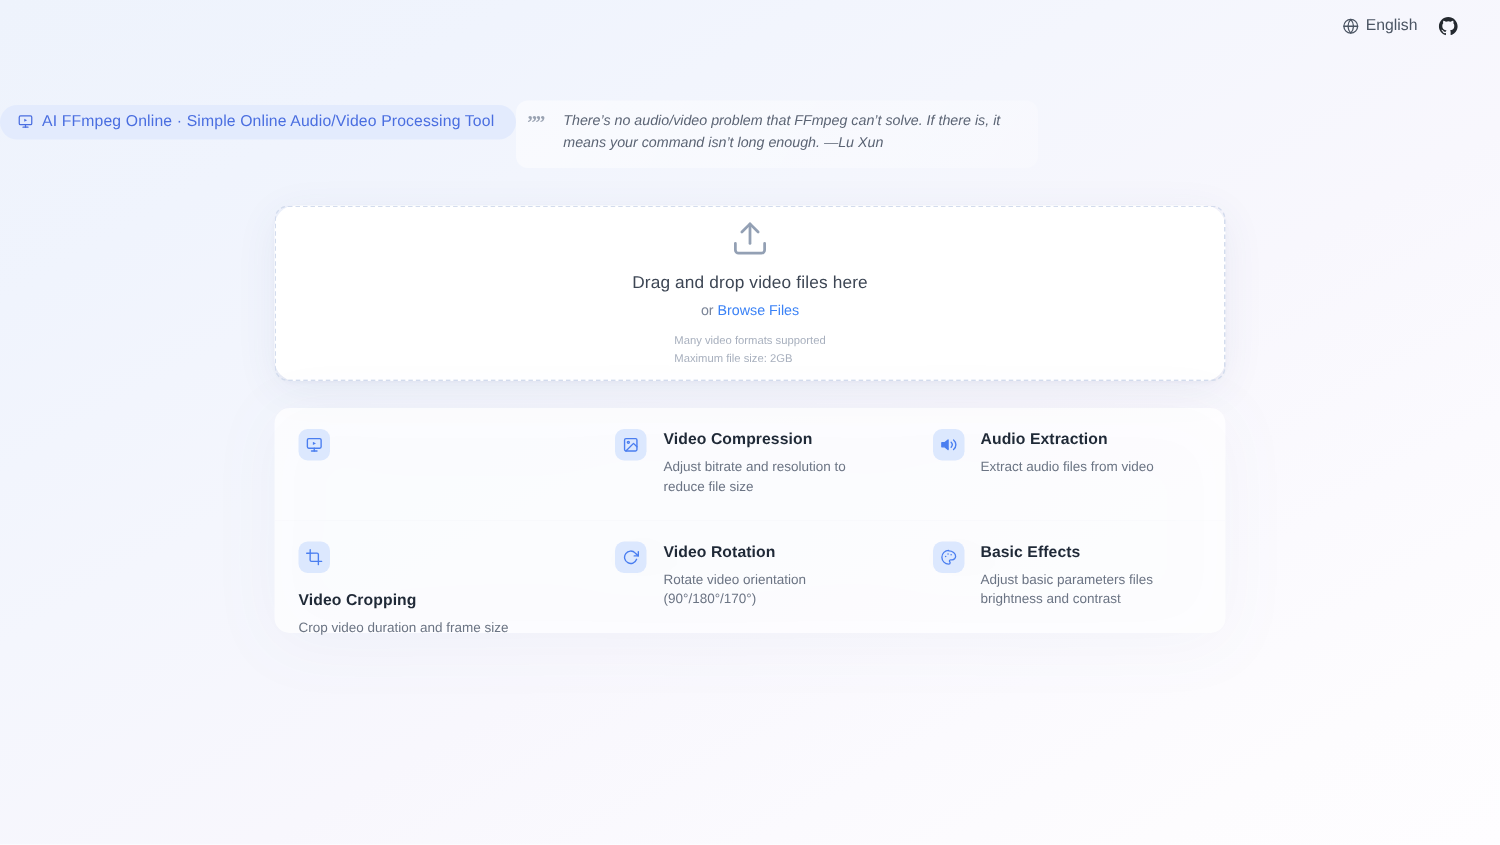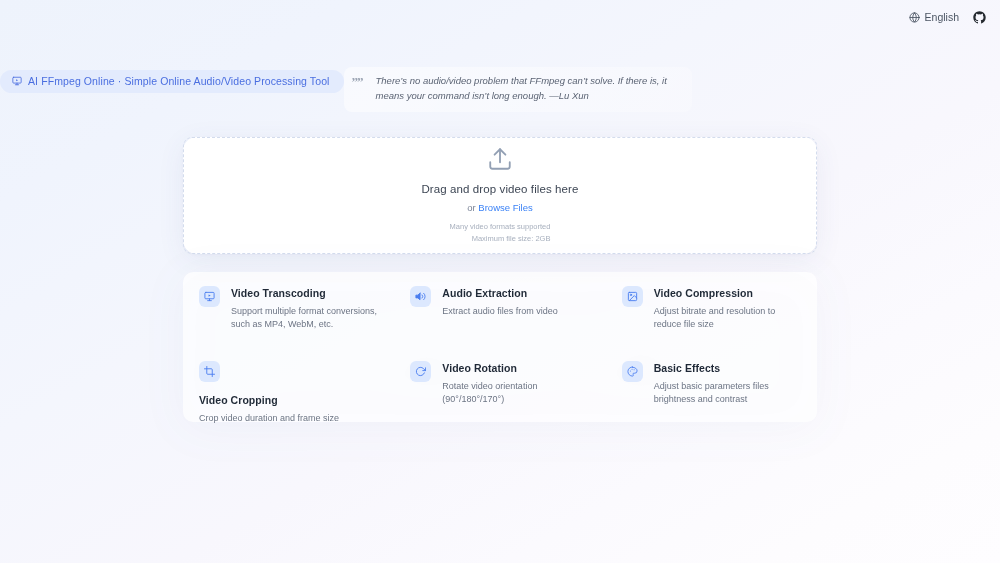--- a/index.html
+++ b/index.html
@@ -26,21 +26,21 @@
   }
 
   
   .topbar {
     position: absolute;
     top: 0; right: 0;
     height: 34px;
     display: flex;
     align-items: center;
     gap: 14px;
-    padding: 0 14px 0 0;
+    padding: 0 28px 0 0;
   }
   .lang {
     display: flex;
     align-items: center;
     gap: 5px;
     font-size: 10.5px;
     color: #4b5563;
     cursor: pointer;
   }
   .lang svg { display: block; }
@@ -134,21 +134,21 @@
   .dz-sub a {
     color: #3b82f6;
     text-decoration: none;
     cursor: pointer;
   }
   .dz-meta {
     margin-top: 8px;
     font-size: 7.5px;
     color: #a8b0be;
     line-height: 1.55;
-    text-align: right;
+    text-align: left;
   }
 
   
   .features {
     width: 634px;
     margin: 18px auto 0;
     display: grid;
     grid-template-columns: repeat(3, 1fr);
     grid-auto-rows: 75px;
     gap: 0px;
@@ -267,51 +267,47 @@
 
     <div class="feature">
       <span class="f-icon">
         <svg width="11" height="11" viewBox="0 0 24 24" fill="none" stroke="#4a7ef0" stroke-width="2" stroke-linecap="round" stroke-linejoin="round">
           <rect x="2" y="3" width="20" height="14" rx="2"></rect>
           <path d="M10 7.5l4.5 2.5L10 12.5z" fill="#4a7ef0" stroke="none"></path>
           <line x1="8" y1="21" x2="16" y2="21"></line>
           <line x1="12" y1="17" x2="12" y2="21"></line>
         </svg>
       </span>
-      <div class="f-body">
-        <div class="f-title">Video Transcoding</div>
-        <div class="f-desc">Support multiple format conversions, such as MP4, WebM, etc.</div>
+    </div>
+
+    <div class="feature">
+      <span class="f-icon">
+        <svg width="11" height="11" viewBox="0 0 24 24" fill="none" stroke="#4a7ef0" stroke-width="2" stroke-linecap="round" stroke-linejoin="round">
+          <rect x="3" y="3" width="18" height="18" rx="2"></rect>
+          <circle cx="8.5" cy="8.5" r="1.5"></circle>
+          <polyline points="21 15 16 10 5 21"></polyline>
+        </svg>
+      </span>
+      <div class="f-body">
+        <div class="f-title">Video Compression</div>
+        <div class="f-desc">Adjust bitrate and resolution to reduce file size</div>
       </div>
     </div>
 
     <div class="feature">
       <span class="f-icon">
         <svg width="11" height="11" viewBox="0 0 24 24" fill="none" stroke="#4a7ef0" stroke-width="2" stroke-linecap="round" stroke-linejoin="round">
           <polygon points="11 5 6 9 2 9 2 15 6 15 11 19 11 5" fill="#4a7ef0" stroke="#4a7ef0"></polygon>
           <path d="M15.5 8.5a5 5 0 0 1 0 7"></path>
           <path d="M19 5a9 9 0 0 1 0 14"></path>
         </svg>
       </span>
       <div class="f-body">
         <div class="f-title">Audio Extraction</div>
         <div class="f-desc">Extract audio files from video</div>
-      </div>
-    </div>
-
-    <div class="feature">
-      <span class="f-icon">
-        <svg width="11" height="11" viewBox="0 0 24 24" fill="none" stroke="#4a7ef0" stroke-width="2" stroke-linecap="round" stroke-linejoin="round">
-          <rect x="3" y="3" width="18" height="18" rx="2"></rect>
-          <circle cx="8.5" cy="8.5" r="1.5"></circle>
-          <polyline points="21 15 16 10 5 21"></polyline>
-        </svg>
-      </span>
-      <div class="f-body">
-        <div class="f-title">Video Compression</div>
-        <div class="f-desc">Adjust bitrate and resolution to reduce file size</div>
       </div>
     </div>
 
     <div class="feature">
       <span class="f-icon">
         <svg width="11" height="11" viewBox="0 0 24 24" fill="none" stroke="#4a7ef0" stroke-width="2" stroke-linecap="round" stroke-linejoin="round">
           <path d="M6.13 1L6 16a2 2 0 0 0 2 2h15"></path>
           <path d="M1 6.13L16 6a2 2 0 0 1 2 2v15"></path>
         </svg>
       </span>

